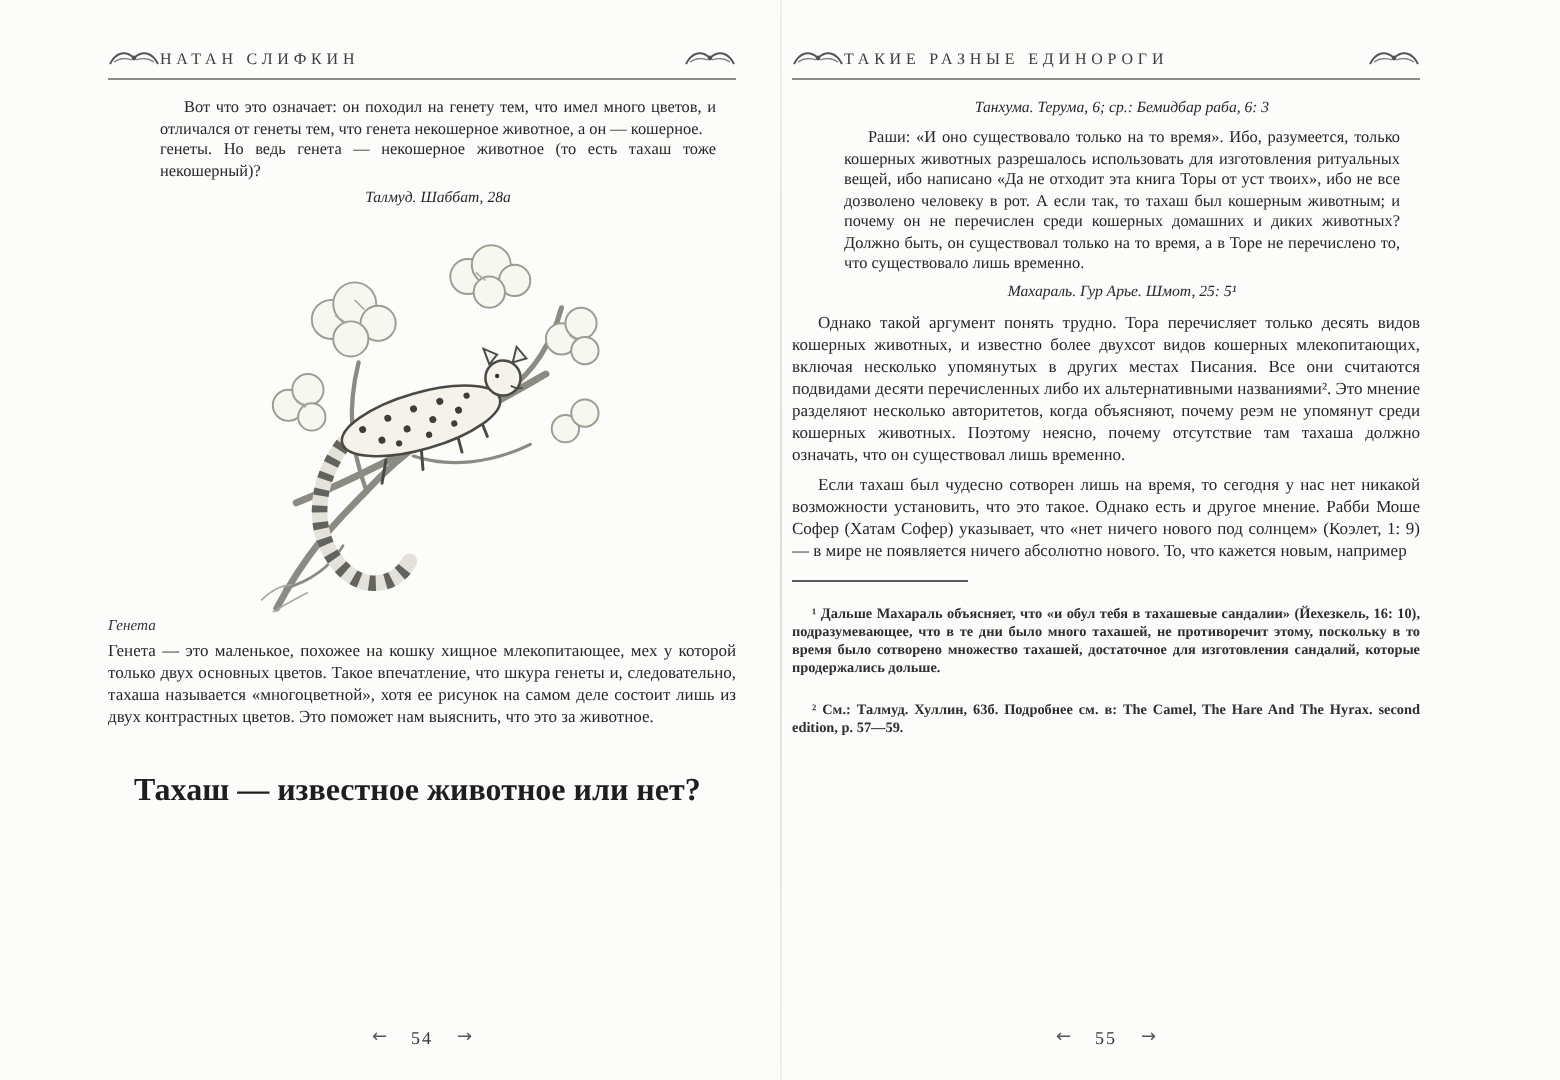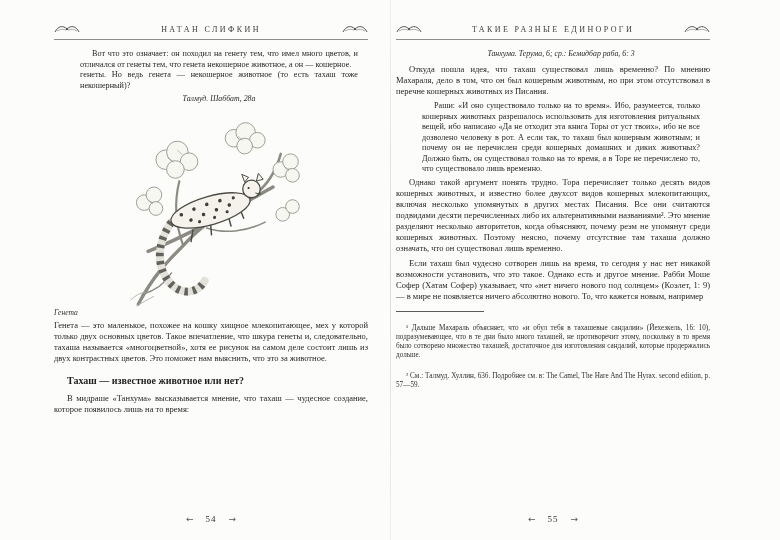--- a/index.html
+++ b/index.html
@@ -9,43 +9,43 @@
     font-family:"Liberation Serif","DejaVu Serif",serif; color:#262626;
   }
   .gutter { position:absolute; left:390px; top:0; width:1px; height:100%;
     background:linear-gradient(to bottom,#efefec,#dcdcd8,#efefec); }
   .page { position:absolute; top:24px; bottom:16px; width:314px; }
   .page.left { left:54px; }
   .page.right { left:396px; }
 
   .page-header { display:flex; align-items:center;
     border-bottom:1px solid #8e8e88; padding-bottom:5px; margin-bottom:9px; }
-  .running-title { flex:1; text-align:center; font-size:8px; letter-spacing:2.4px;
+  .running-title { flex:1; font-size:8px; letter-spacing:2.4px;
     color:#3c3c3c; white-space:nowrap; }
   .flourish { flex:0 0 auto; line-height:0; }
   .flourish.mirrored { transform:scaleX(-1); }
 
   .quote-block { margin:0 10px 2px 26px; }
   .quote { font-size:8.2px; line-height:1.28; text-align:justify; margin:0; }
   .quote.indented { text-indent:12px; }
   .attribution { font-size:7.8px; font-style:italic; text-align:center; margin:3px 0 6px; }
 
   figure { margin:5px 0 3px; text-align:left; }
   figcaption { font-size:7.6px; font-style:italic; color:#333; margin-top:1px; }
 
   .body-para { font-size:8.5px; line-height:1.3; text-align:justify; margin:0 0 4px; }
   .first-indent { text-indent:13px; }
 
-  .section-heading { font-size:10px; font-weight:bold; margin:11px 0 7px;
+  .section-heading { font-size:16px; font-weight:bold; margin:23px 0 7px;
     text-indent:13px; color:#1e1e1e; }
 
   .footnotes { margin-top:9px; }
   .footnote-rule { width:88px; border-top:1px solid #5a5a5a; margin:0 0 4px; }
   .footnote { font-size:7.2px; line-height:1.26; text-align:justify;
-    margin:12px 0 2px; text-indent:10px; color:#2e2e2e; }
+    margin:12px 0 2px; text-indent:10px; color:#2e2e2e;font-weight:bold; }
 
   .page-footer { position:absolute; bottom:0; left:0; right:0;
     display:flex; justify-content:center; align-items:center; gap:12px;
     font-size:9px; color:#333; }
   .arrow { font-family:"DejaVu Sans","Liberation Sans",sans-serif;
     font-size:9px; color:#555; }
   .folio { letter-spacing:1px;text-align:center; }
 
   .genet-art { display:block; margin:0 auto; }
 </style>
@@ -153,21 +153,20 @@
           <path d="M150,86 q4,2 6,1" fill="none" stroke="#4a4a44" stroke-width="1"></path>
         </g>
       </svg>
       <figcaption>Генета</figcaption>
     </figure>
 
     <p class="body-para">Генета — это маленькое, похожее на кошку хищное млекопитающее, мех у которой только двух основных цветов. Такое впечатление, что шкура генеты и, следовательно, тахаша называется «многоцветной», хотя ее рисунок на самом деле состоит лишь из двух контрастных цветов. Это поможет нам выяснить, что это за животное.</p>
 
     <h2 class="section-heading">Тахаш — известное животное или нет?</h2>
 
-    <p class="body-para first-indent">В мидраше «Танхума» высказывается мнение, что тахаш — чудесное создание, которое появилось лишь на то время:</p>
 
     <footer class="page-footer">
       <span class="arrow">←</span>
       <span class="folio">54</span>
       <span class="arrow">→</span>
     </footer>
   </section>
 
   <section class="page right">
     <header class="page-header">
@@ -187,24 +186,24 @@
             <path d="M3,7 C6,5 9,5 12,6" fill="none" stroke="#777" stroke-width="0.6"></path>
             <path d="M23,7 C20,5 17,5 14,6" fill="none" stroke="#777" stroke-width="0.6"></path>
           </svg>
       </span>
     </header>
 
     <div class="quote-block">
       <p class="attribution">Танхума. Терума, 6; ср.: Бемидбар раба, 6: 3</p>
     </div>
 
-    <p class="body-para first-indent">Откуда пошла идея, что тахаш существовал лишь временно? По мнению Махараля, дело в том, что он был кошерным животным, но при этом отсутствовал в перечне кошерных животных из Писания.</p>
 
     <div class="quote-block">
       <p class="quote indented">Раши: «И оно существовало только на то время». Ибо, разумеется, только кошерных животных разрешалось использовать для изготовления ритуальных вещей, ибо написано «Да не отходит эта книга Торы от уст твоих», ибо не все дозволено человеку в рот. А если так, то тахаш был кошерным животным; и почему он не перечислен среди кошерных домашних и диких животных? Должно быть, он существовал только на то время, а в Торе не перечислено то, что существовало лишь временно.</p>
+      <p class="attribution">Махараль. Гур Арье. Шмот, 25: 5¹</p>
     </div>
 
     <p class="body-para first-indent">Однако такой аргумент понять трудно. Тора перечисляет только десять видов кошерных животных, и известно более двухсот видов кошерных млекопитающих, включая несколько упомянутых в других местах Писания. Все они считаются подвидами десяти перечисленных либо их альтернативными названиями². Это мнение разделяют несколько авторитетов, когда объясняют, почему реэм не упомянут среди кошерных животных. Поэтому неясно, почему отсутствие там тахаша должно означать, что он существовал лишь временно.</p>
     <p class="body-para first-indent">Если тахаш был чудесно сотворен лишь на время, то сегодня у нас нет никакой возможности установить, что это такое. Однако есть и другое мнение. Рабби Моше Софер (Хатам Софер) указывает, что «нет ничего нового под солнцем» (Коэлет, 1: 9) — в мире не появляется ничего абсолютно нового. То, что кажется новым, например</p>
 
     <div class="footnotes">
       <div class="footnote-rule"></div>
       <p class="footnote">¹ Дальше Махараль объясняет, что «и обул тебя в тахашевые сандалии» (Йехезкель, 16: 10), подразумевающее, что в те дни было много тахашей, не противоречит этому, поскольку в то время было сотворено множество тахашей, достаточное для изготовления сандалий, которые продержались дольше.</p>
       <p class="footnote">² См.: Талмуд. Хуллин, 63б. Подробнее см. в: The Camel, The Hare And The Hyrax. second edition, p. 57—59.</p>
     </div>

